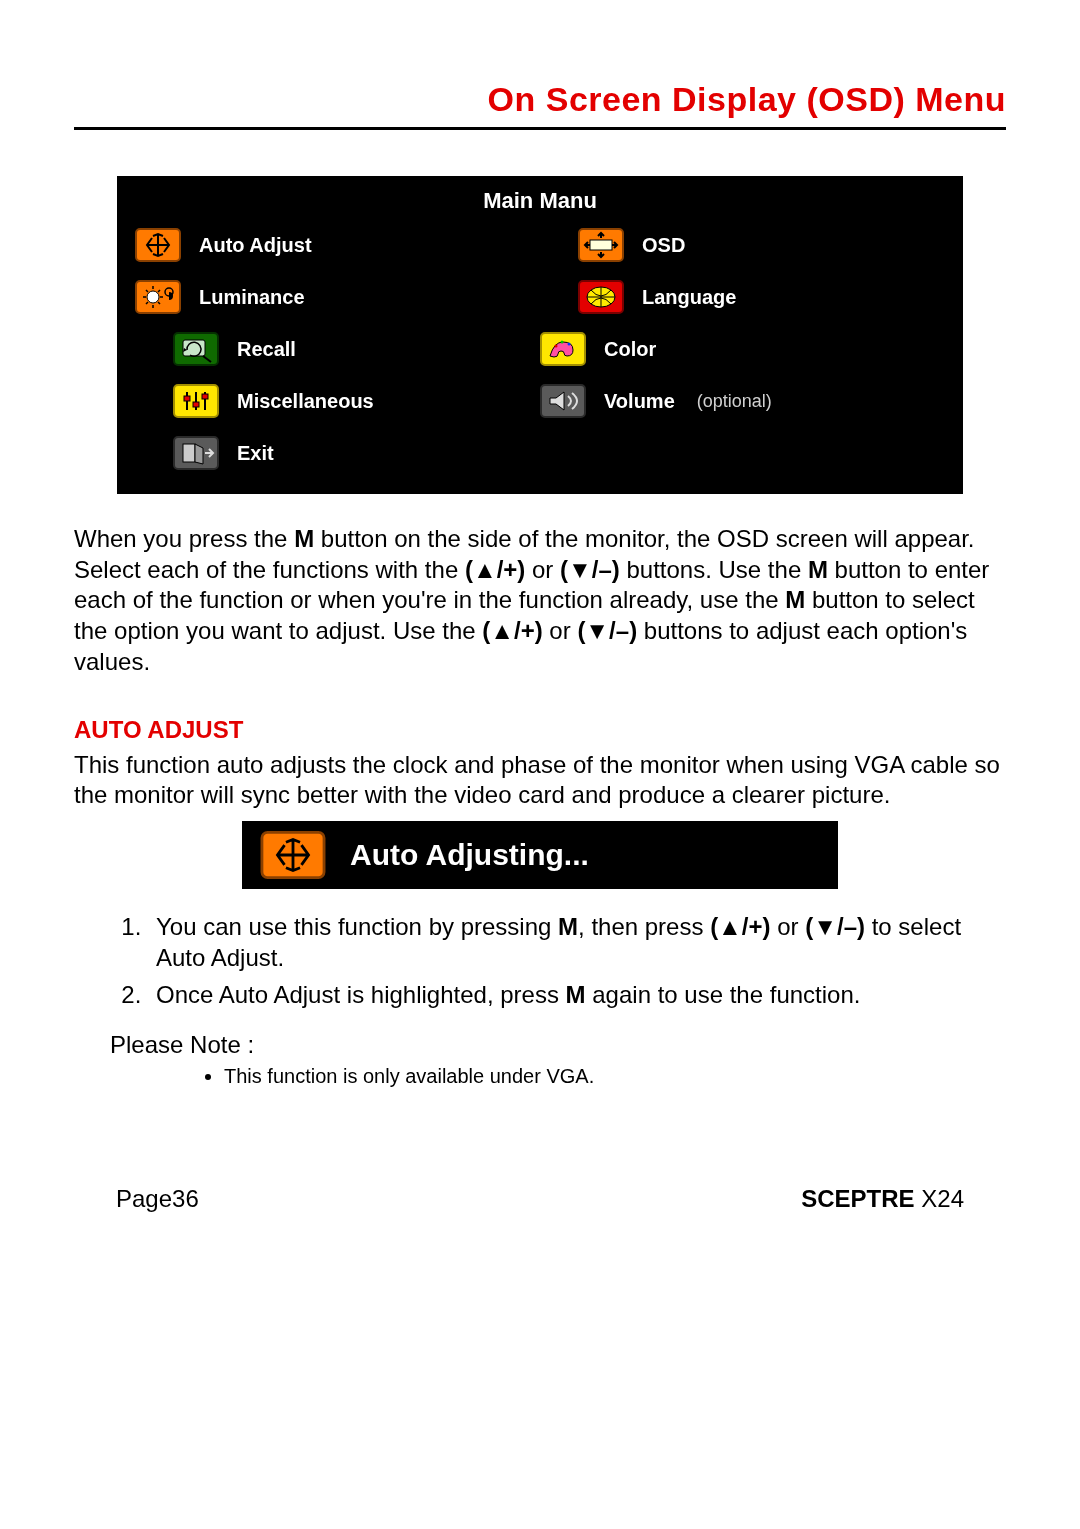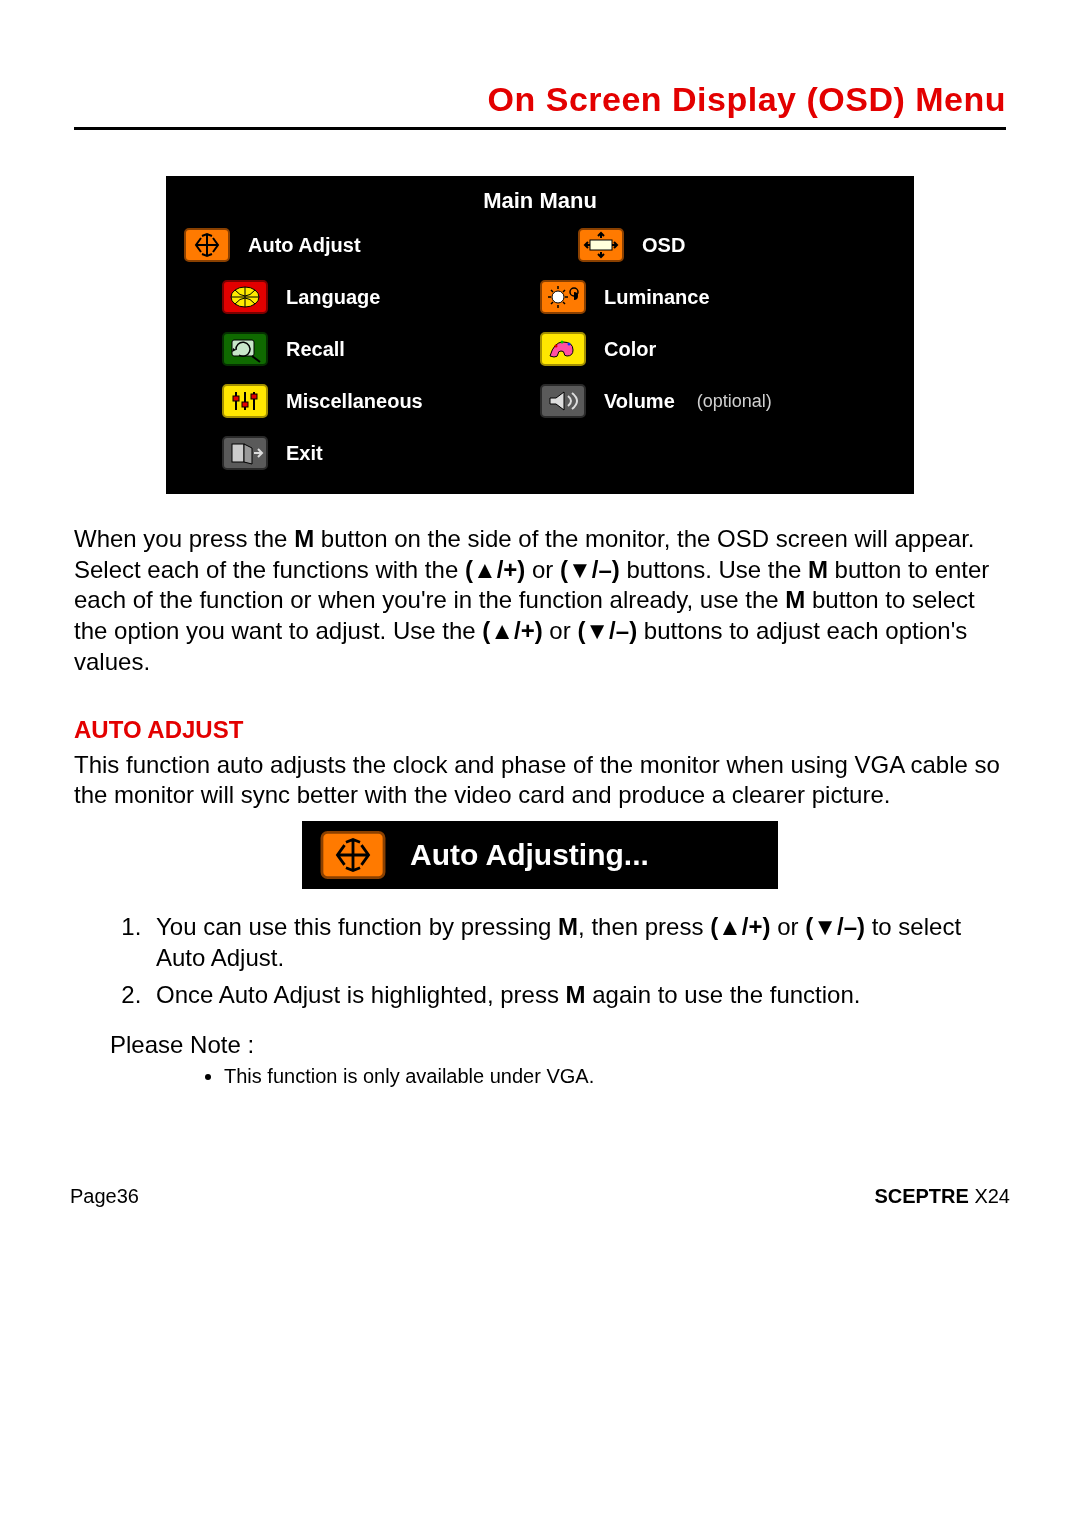--- a/index.html
+++ b/index.html
@@ -33,21 +33,21 @@
     margin: 0 0 8px 0;
   }
   .section-heading {
     color: #e30000;
     font-weight: bold;
     font-size: 24px;
     margin: 38px 0 6px 0;
   }
   .osd-panel {
     background: #000;
-    width: 748px;
+    width: 846px;
     margin: 28px auto 30px auto;
     padding: 8px 10px 24px 10px;
   }
   .osd-title {
     color: #fff;
     font-weight: bold;
     font-size: 22px;
     text-align: center;
     padding: 4px 0 8px 0;
   }
@@ -78,21 +78,21 @@
     height: 34px;
     flex: 0 0 46px;
     display: flex;
     align-items: center;
     justify-content: center;
   }
   .osd-icon svg { display: block; }
   .right-col { padding-left: 40px; }
 
   .auto-adjusting {
-    width: 476px;
+    width: 596px;
     background: #000;
     margin: 10px auto 22px auto;
     display: flex;
     align-items: center;
     gap: 24px;
     padding: 10px 18px;
   }
   .auto-adjusting .lbl {
     color: #fff;
     font-size: 30px;
@@ -113,23 +113,23 @@
     line-height: 1.3;
   }
   .note-label {
     font-size: 24px;
     margin: 20px 0 4px 36px;
   }
   .footer {
     display: flex;
     justify-content: space-between;
     align-items: baseline;
-    padding: 0 70px;
+    padding: 0 116px;
     margin-top: 96px;
-    font-size: 20px;
+    font-size: 24px;
   }
   .footer .brand { font-weight: bold; }
   .footer .model { }
   b.inline { font-weight: bold; }
 </style>
 </head>
 <body>
 
 <div class="page">
   <h1 class="title">On Screen Display (OSD) Menu</h1>
@@ -155,42 +155,42 @@
           <svg viewBox="0 0 46 34" width="46" height="34">
             <rect x="1" y="1" width="44" height="32" rx="4" fill="#ff7a00" stroke="#8a4000" stroke-width="2"></rect>
             <rect x="12" y="12" width="22" height="10" fill="#ffd" stroke="#000"></rect>
             <path d="M23 6 v4 M23 24 v4 M8 17 h4 M34 17 h4" stroke="#000" stroke-width="2"></path>
             <path d="M20 8 l3 -3 l3 3 M20 26 l3 3 l3 -3 M10 14 l-3 3 l3 3 M36 14 l3 3 l-3 3" stroke="#000" stroke-width="2" fill="none"></path>
           </svg>
         </span>
         <span>OSD</span>
       </div>
 
-      <div class="osd-item right-col">
-        <span class="osd-icon">
-          <svg viewBox="0 0 46 34" width="46" height="34">
-            <rect x="1" y="1" width="44" height="32" rx="4" fill="#e30000" stroke="#7a0000" stroke-width="2"></rect>
-            <ellipse cx="23" cy="17" rx="14" ry="10" fill="#ffea00" stroke="#000"></ellipse>
-            <path d="M9 17 h28 M23 7 v20 M13 10 q10 12 20 0 M13 24 q10 -12 20 0" stroke="#000" stroke-width="1" fill="none"></path>
-          </svg>
-        </span>
-        <span>Language</span>
-      </div>
-
       <div class="osd-item">
         <span class="osd-icon">
           <svg viewBox="0 0 46 34" width="46" height="34">
             <rect x="1" y="1" width="44" height="32" rx="4" fill="#ff7a00" stroke="#8a4000" stroke-width="2"></rect>
             <circle cx="18" cy="17" r="6" fill="#fff" stroke="#000"></circle>
             <path d="M18 6 v3 M18 25 v3 M8 17 h3 M25 17 h3 M11 10 l2 2 M25 10 l-2 2 M11 24 l2 -2 M25 24 l-2 -2" stroke="#000" stroke-width="1.5"></path>
             <circle cx="34" cy="12" r="4" fill="none" stroke="#000" stroke-width="1.5"></circle>
             <path d="M34 12 a4 4 0 0 1 0 8" fill="#000"></path>
           </svg>
         </span>
         <span>Luminance</span>
+      </div>
+
+      <div class="osd-item right-col">
+        <span class="osd-icon">
+          <svg viewBox="0 0 46 34" width="46" height="34">
+            <rect x="1" y="1" width="44" height="32" rx="4" fill="#e30000" stroke="#7a0000" stroke-width="2"></rect>
+            <ellipse cx="23" cy="17" rx="14" ry="10" fill="#ffea00" stroke="#000"></ellipse>
+            <path d="M9 17 h28 M23 7 v20 M13 10 q10 12 20 0 M13 24 q10 -12 20 0" stroke="#000" stroke-width="1" fill="none"></path>
+          </svg>
+        </span>
+        <span>Language</span>
       </div>
 
 
       <div class="osd-item right-col">
         <span class="osd-icon">
           <svg viewBox="0 0 46 34" width="46" height="34">
             <rect x="1" y="1" width="44" height="32" rx="4" fill="#0f6a00" stroke="#053000" stroke-width="2"></rect>
             <rect x="10" y="8" width="22" height="16" rx="2" fill="#c8e6c9" stroke="#000"></rect>
             <path d="M30 24 l8 6" stroke="#000" stroke-width="2"></path>
             <path d="M14 18 a7 7 0 1 1 3 5" fill="none" stroke="#000" stroke-width="1.5"></path>

